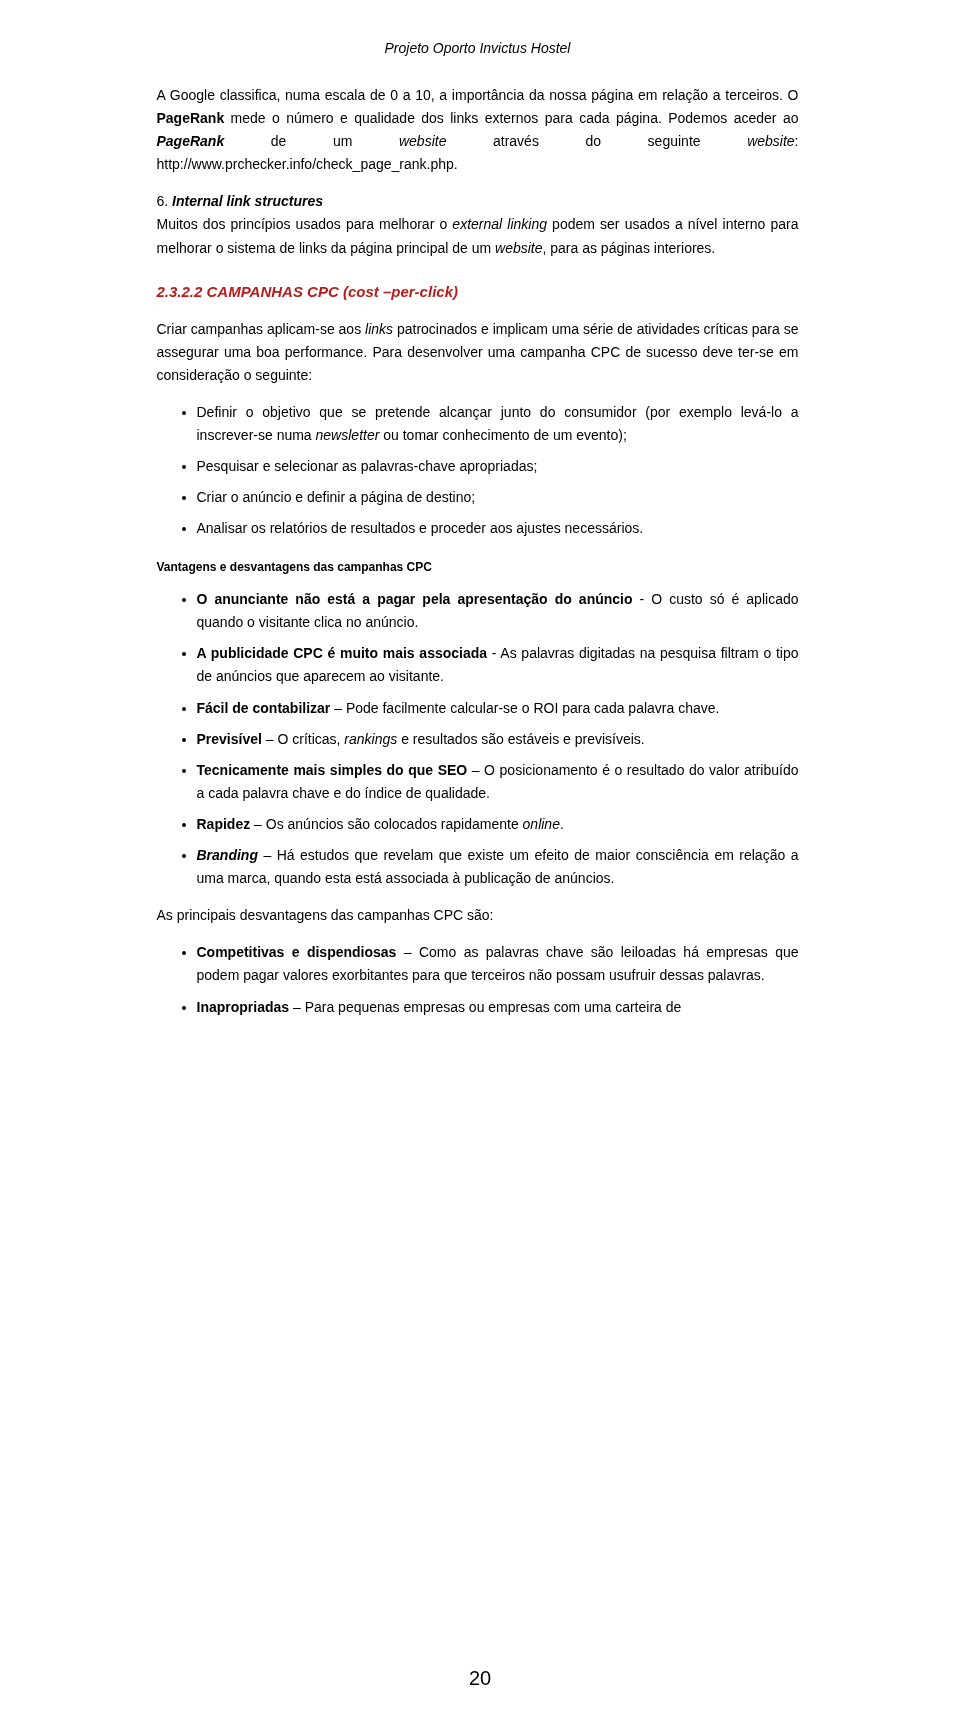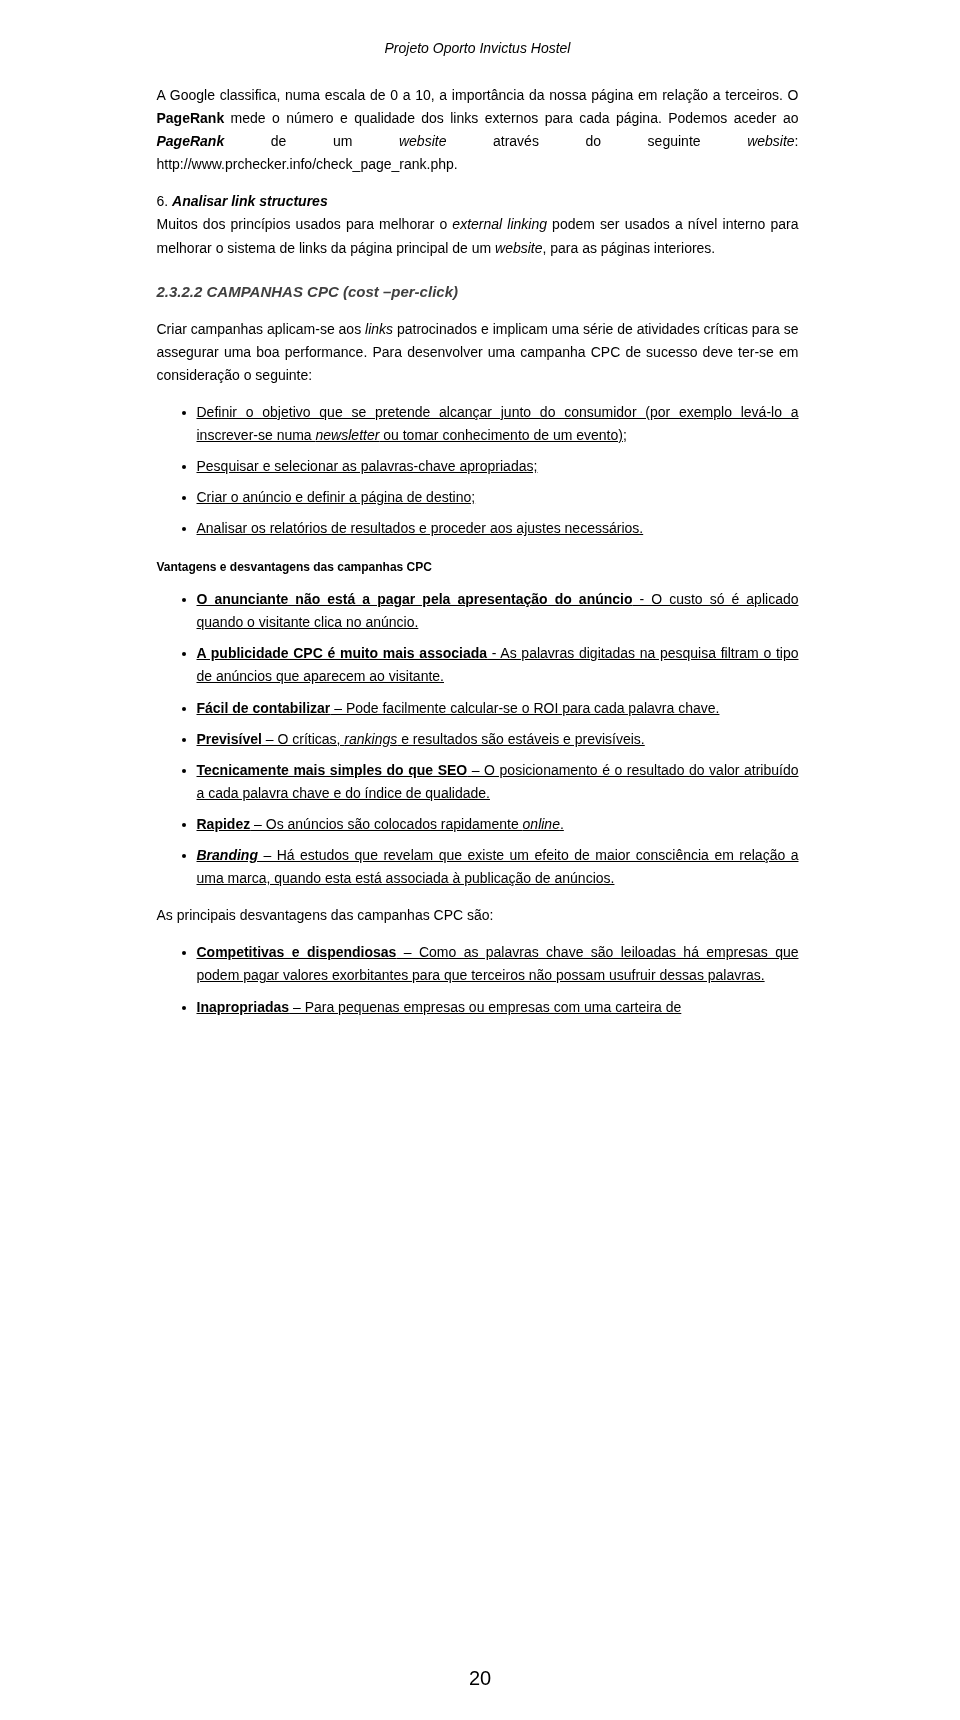--- a/index.html
+++ b/index.html
@@ -54,21 +54,21 @@
 
     .section-number {
       font-weight: normal;
       font-size: 14px;
     }
 
     .subsection-title {
       font-weight: bold;
       font-style: italic;
       font-size: 15px;
-      color: #404040;
+      color: #b91c1c;
       margin-bottom: 14px;
       margin-top: 20px;
     }
 
     .bold-heading {
       font-weight: bold;
       font-size: 12px;
       margin-bottom: 10px;
       margin-top: 18px;
     }
@@ -76,21 +76,20 @@
     ul {
       margin-left: 40px;
       margin-bottom: 14px;
       list-style-type: disc;
     }
 
     ul li {
       margin-bottom: 8px;
       line-height: 1.65;
       text-align: justify;
-      text-decoration: underline;
     }
 
     .italic {
       font-style: italic;
     }
 
     .bold {
       font-weight: bold;
     }
 
@@ -114,21 +113,21 @@
 <div class="page">
   <div class="page-title">Projeto Oporto Invictus Hostel</div>
 
   <div class="content">
 
     <p>
       <span>A Google classifica, numa escala de 0 a 10, a importância da nossa página em relação a terceiros. O </span><span class="bold">PageRank</span><span> mede o número e qualidade dos links externos para cada página. Podemos aceder ao </span><span class="bold-italic">PageRank</span><span> de um </span><span class="italic">website</span><span> através do seguinte </span><span class="italic">website</span><span>: http://www.prchecker.info/check_page_rank.php.</span>
     </p>
 
     <p>
-      <span class="section-number">6. </span><span class="section-heading">Analisar link structures</span><br>
+      <span class="section-number">6. </span><span class="section-heading">Internal link structures</span><br>
       <span>Muitos dos princípios usados para melhorar o </span><span class="italic">external linking</span><span> podem ser usados a nível interno para melhorar o sistema de links da página principal de um </span><span class="italic">website</span><span>, para as páginas interiores.</span>
     </p>
 
     <div class="subsection-title">2.3.2.2 CAMPANHAS CPC (cost –per-click)</div>
 
     <p>
       <span>Criar campanhas aplicam-se aos </span><span class="italic">links</span><span> patrocinados e implicam uma série de atividades críticas para se assegurar uma boa performance. Para desenvolver uma campanha CPC de sucesso deve ter-se em consideração o seguinte:</span>
     </p>
 
     <ul>

